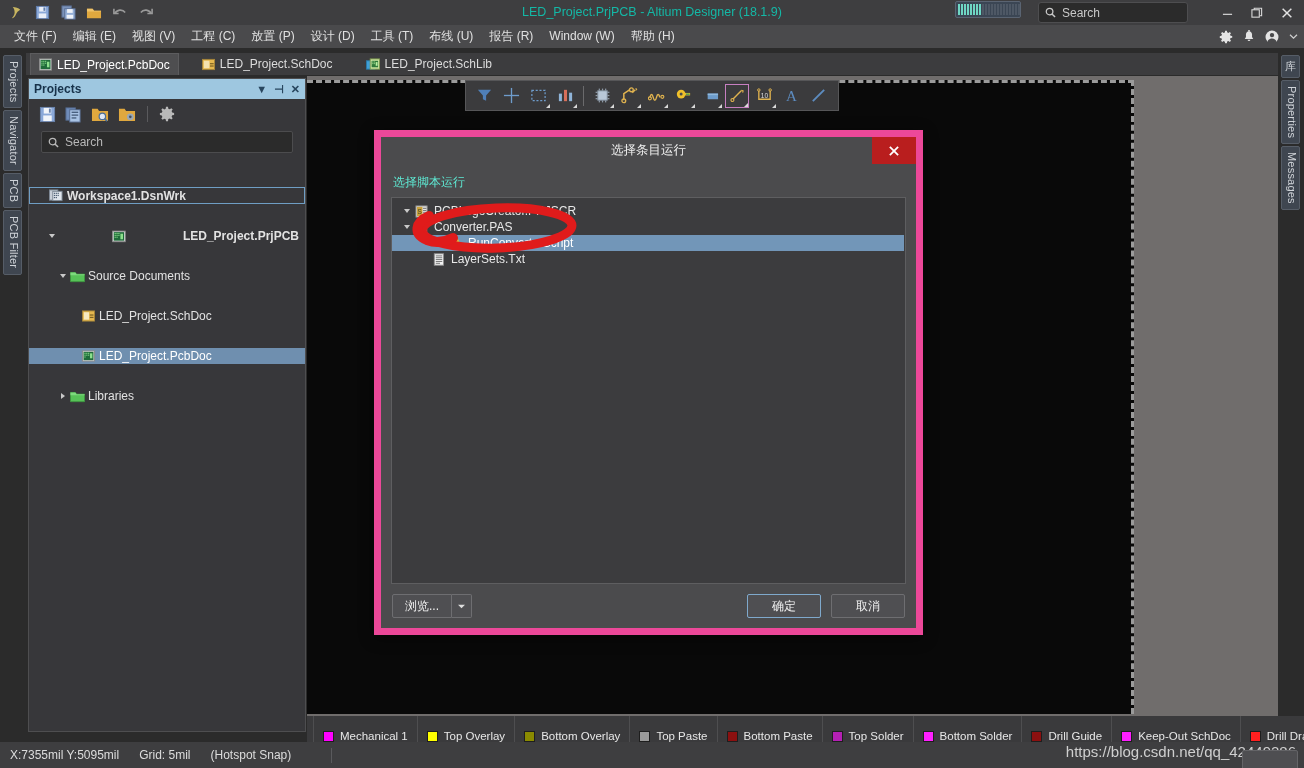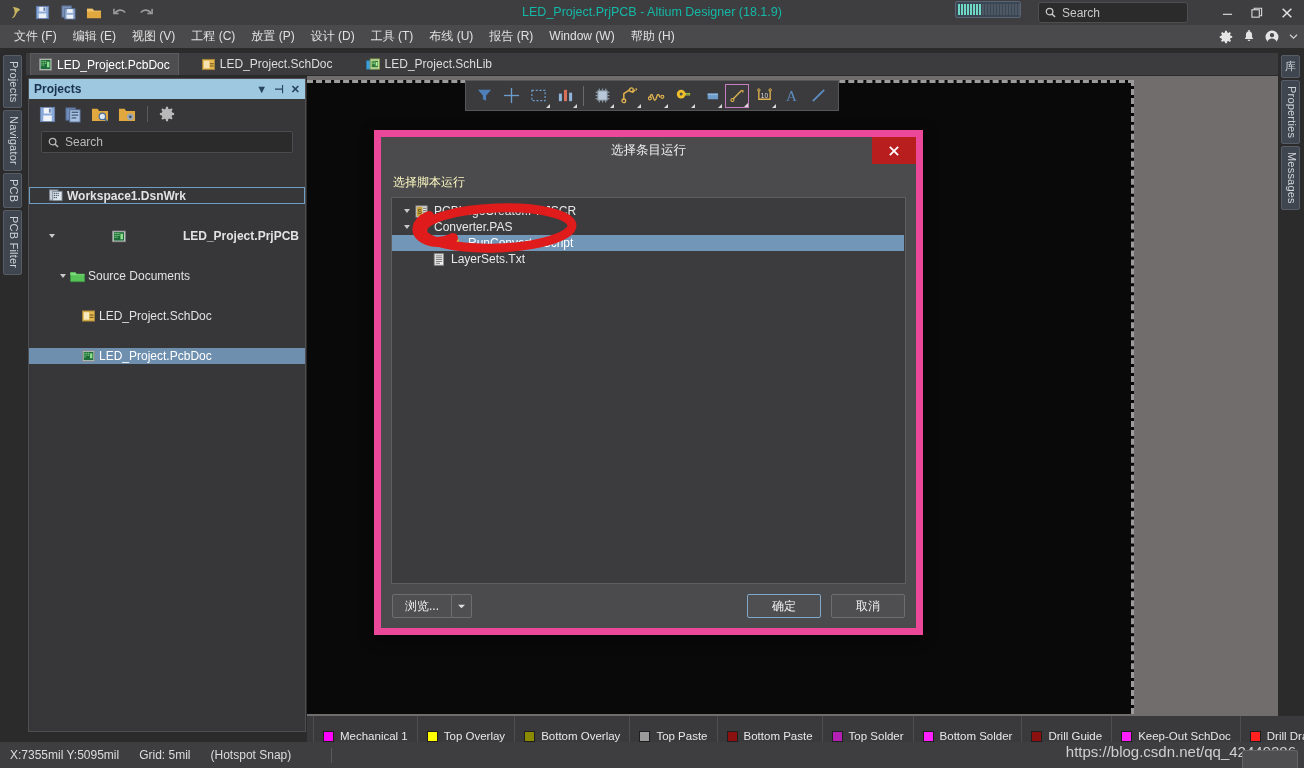--- a/index.html
+++ b/index.html
@@ -212,21 +212,21 @@
     height:27px; background:#4b4b4d; position:relative;
     display:flex; align-items:center; justify-content:center;
     font-size:12.5px; color:#f0f0f0;
   }
   .dlg-close {
     position:absolute; right:0; top:0; width:44px; height:27px;
     background:#b91e1e; display:flex; align-items:center; justify-content:center;
     cursor:pointer;
   }
   .dlg-body { flex:1; padding:8px 10px 0 10px; display:flex; flex-direction:column; }
-  .dlg-label { font-size:12px; color:#fef9c3; margin:2px 0 6px 2px; }
+  .dlg-label { font-size:12px; color:#5eead4; margin:2px 0 6px 2px; }
   .dlg-tree {
     flex:1; background:#3c3c3e; border:1px solid #5e5e60;
     padding:5px 0; overflow:hidden; position:relative;
   }
   .dtrow {
     display:flex; align-items:center; height:16px; font-size:12px;
     color:#e8e8e8; white-space:nowrap; cursor:pointer;
   }
   .dtrow.sel { background:#7296b8; color:#ffffff; }
   .dtrow .dw { width:14px; display:flex; align-items:center; justify-content:center; }
@@ -605,20 +605,32 @@
                 <rect x="6.6" y="3" width="1.2" height="1.2"></rect>
                 <rect x="2.6" y="5" width="1.2" height="1.2"></rect>
                 <rect x="4.6" y="5" width="1.2" height="1.2"></rect>
                 <rect x="6.6" y="5" width="1.2" height="1.2"></rect>
                 <rect x="2.6" y="7" width="1.2" height="1.2"></rect>
                 <rect x="8.6" y="3.6" width="2.6" height="5.4"></rect>
               </g>
             </svg>
           </span>
           <span>LED_Project.PcbDoc</span>
+        </div>
+        <div class="trow" style="padding-left: 28px;">
+          <span class="tw">
+            <span class="arrow-c"></span>
+          </span>
+          <span class="ticon">
+            <svg width="15" height="13" viewBox="0 0 16 13">
+              <path d="M0.5 2.2h5.2L7 4h8.5v8H0.5z" fill="#57c258" stroke="#3f9440"></path>
+              <path d="M0.5 2.2h5.2L7 4h8.5v1.1H0.5z" fill="#7ed97e"></path>
+            </svg>
+          </span>
+          <span>Libraries</span>
         </div>
       </div>
     <div class="panel-bottom"></div>
   </div>
 
   <div class="workspace">
     <div class="sheet"></div>
   </div>
 
   <div class="float-toolbar">

